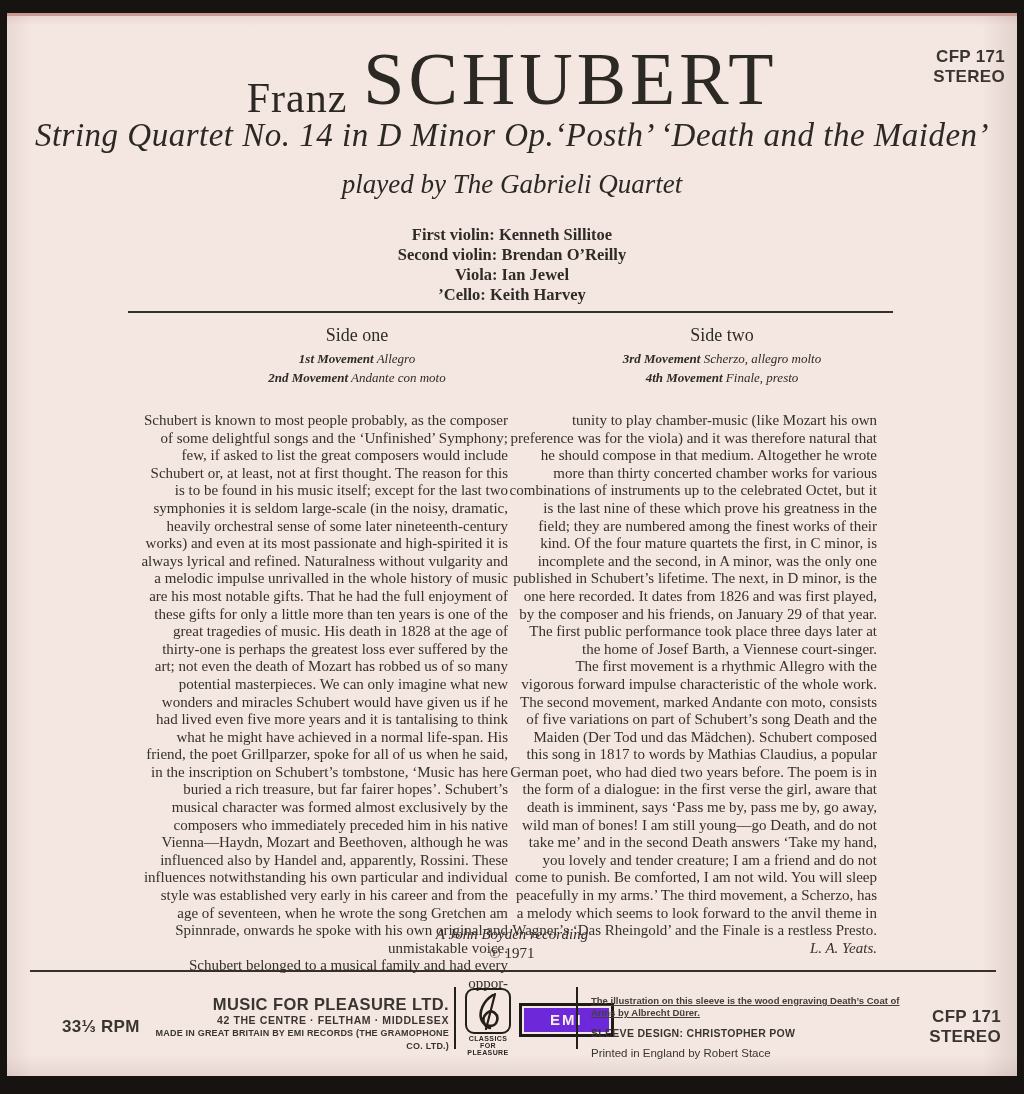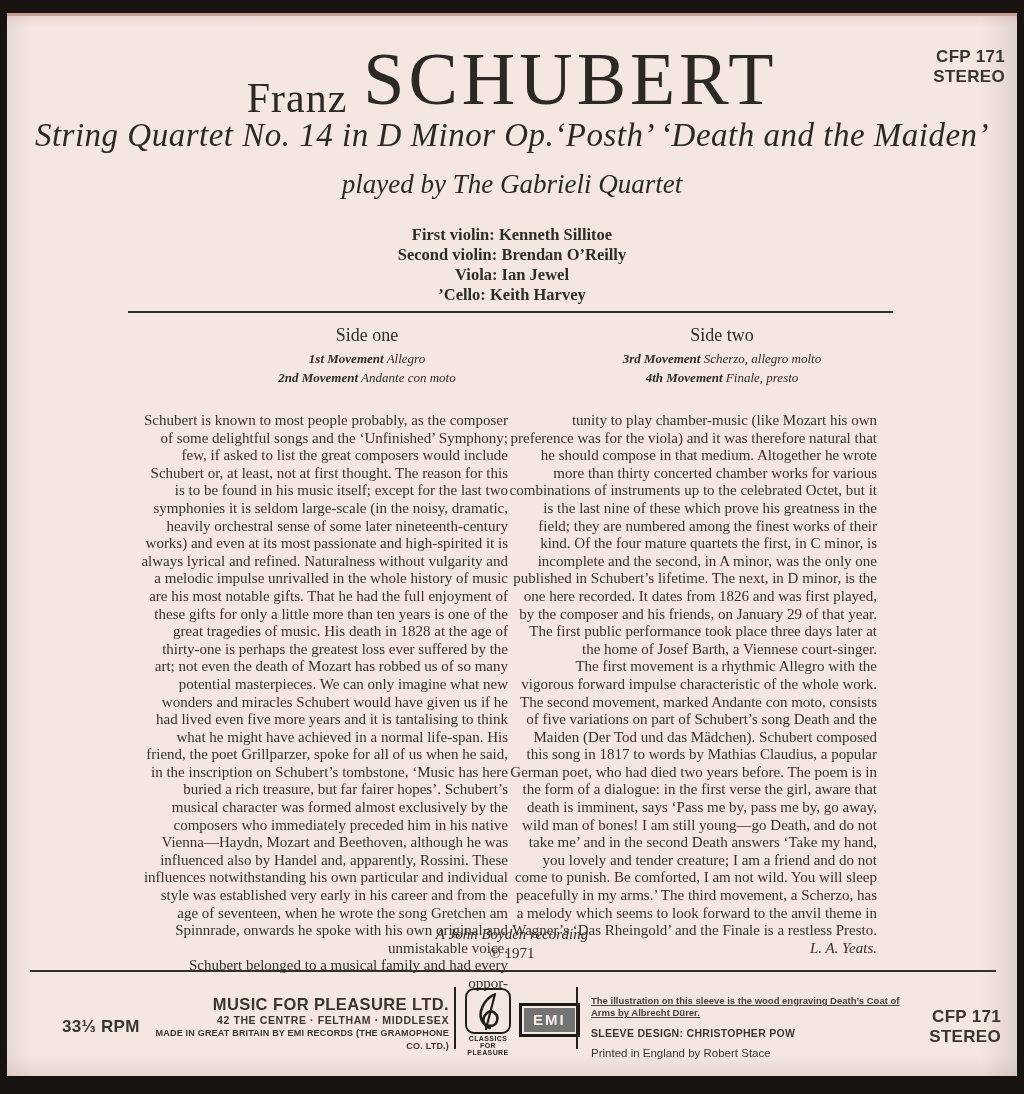--- a/index.html
+++ b/index.html
@@ -40,21 +40,21 @@
 
   .performers { position:absolute; top:212px; left:0; width:100%; text-align:center;
     font-weight:bold; font-size:16.5px; line-height:20px; color:#2f2b27; }
 
   .rule { position:absolute; height:2px; background:#34302c; }
   .rule-top { top:298px; left:121px; width:765px; }
   .rule-bottom { top:957px; left:23px; width:966px; }
 
   
   .side { position:absolute; top:312px; width:320px; text-align:center; }
-  .side-one { left:200px; } .side-two { left:555px; }
+  .side-one { left:190px; } .side-two { left:555px; }
   .side-title { font-size:18px; color:#2f2b27; margin-bottom:3px; }
   .movement { font-style:italic; font-size:13px; line-height:19px; color:#2f2b27; }
   .movement b { font-weight:bold; }
 
   
   .notes { position:absolute; top:399px; left:133px; width:752px; display:flex; gap:1px; }
   .notes-col { width:368px; font-size:15px; line-height:17.6px; text-align:justify; color:#35312b; }
   .notes-col p { margin:0;text-align:right; }
   .notes-col p.indent { text-indent:17px; }
   .signature { font-style:italic; text-align:left; }
@@ -73,22 +73,22 @@
 
   .vbar { position:absolute; top:974px; width:2px; height:62px; background:#232019; }
   .vbar-1 { left:447px; } .vbar-2 { left:569px; }
 
   .cfp { position:absolute; top:975px; left:456px; width:50px; text-align:center; }
   .cfp-box { width:46px; height:46px; margin:0 auto; border:2px solid #232019; border-radius:9px;
     display:flex; align-items:center; justify-content:center; }
   .cfp-caption { margin-top:1px; font-weight:bold; font-size:7px; line-height:7px; letter-spacing:.4px; color:#2c2823; }
 
   .emi { position:absolute; top:990px; left:512px; border:3px solid #1d1a16; padding:2px; background:#f4e6e1; }
-  .emi-inner { background:#737373; color:#f6ece8; font-family:"Liberation Sans","DejaVu Sans",sans-serif;
-    font-weight:bold; font-size:15px; letter-spacing:2px; padding:3px 9px 4px; }
+  .emi-inner { background:#6d28d9; color:#f6ece8; font-family:"Liberation Sans","DejaVu Sans",sans-serif;
+    font-weight:bold; font-size:15px; letter-spacing:2px; padding:3px 26px 4px; }
 
   .credits { position:absolute; top:982px; left:584px; width:330px; }
   .credit-illustration { font-weight:bold; font-size:9.5px; line-height:12px; color:#45403a;text-decoration:underline; }
   .credit-design { font-weight:bold; font-size:10.5px; line-height:13px; margin-top:8px; letter-spacing:.3px; }
   .credit-printed { font-size:11.5px; line-height:14px; margin-top:6px; }
 </style>
 </head>
 <body>
 
 <div class="sleeve">

